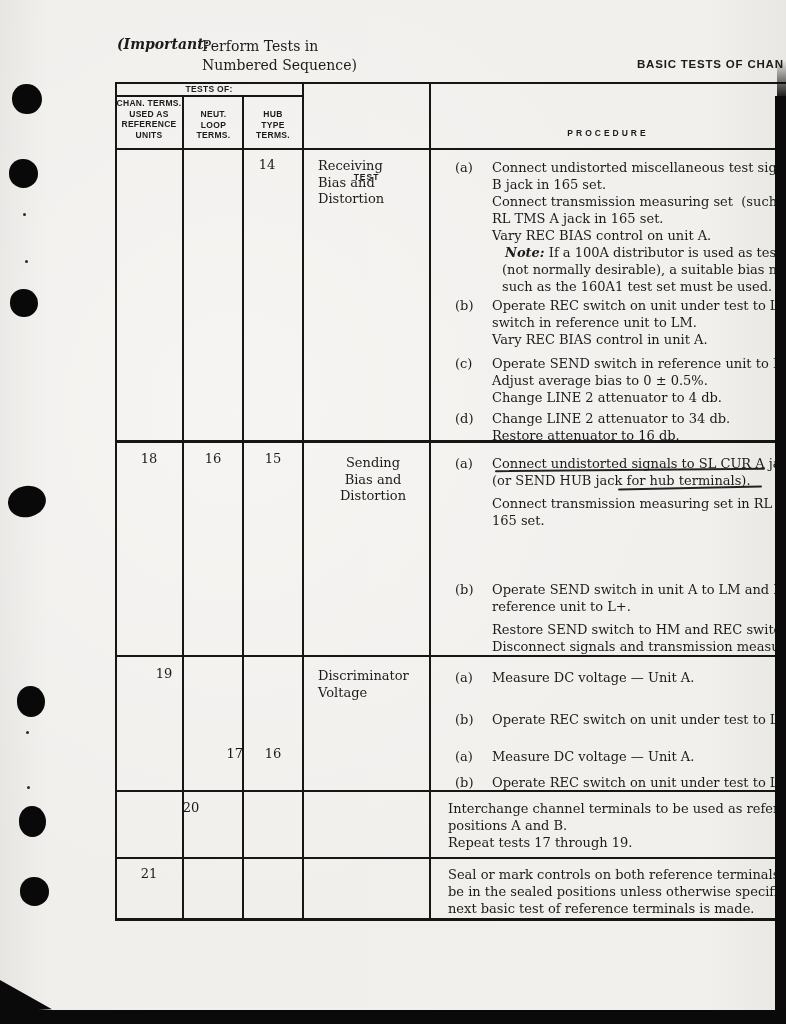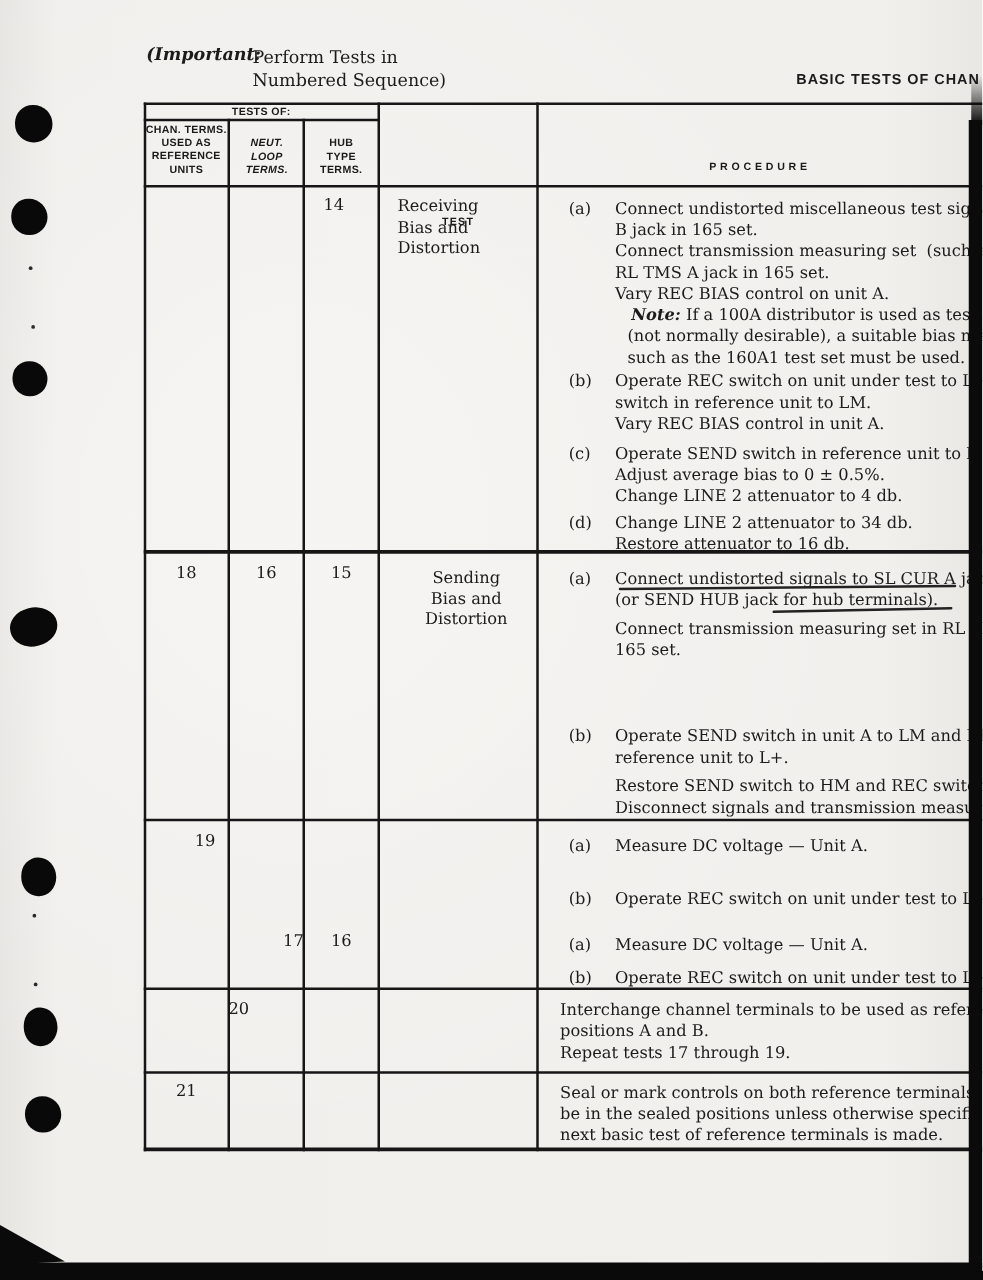--- a/index.html
+++ b/index.html
@@ -62,21 +62,21 @@
   <div class="vl" style="left:182px;top:95px;width:1.5px;height:826px;"></div>
   <div class="vl" style="left:242px;top:95px;width:1.5px;height:826px;"></div>
   <div class="vl" style="left:302px;top:82px;width:1.5px;height:839px;"></div>
   <div class="vl" style="left:429px;top:82px;width:1.5px;height:839px;"></div>
 
   <div class="colhead" style="left:115px;top:84px;width:188px;">TESTS OF:</div>
   <div class="colhead" style="left:115px;top:98px;width:68px;">CHAN. TERMS.
 USED AS
 REFERENCE
 UNITS</div>
-  <div class="colhead" style="left:183px;top:109px;width:61px;font-style:italic;">NEUT.
+  <div class="colhead" style="left:183px;top:109px;width:61px;">NEUT.
 LOOP
 TERMS.</div>
   <div class="colhead" style="left:243px;top:109px;width:60px;">HUB
 TYPE
 TERMS.</div>
   <div class="colhead" style="left:303px;top:128px;width:127px;letter-spacing:1px;margin-top:44px;">TEST</div>
   <div class="colhead" style="left:430px;top:128px;width:356px;letter-spacing:3px;">PROCEDURE</div>
 
   <div class="num" style="left:243px;top:157px;width:48px;">14</div>
   <div class="testname" style="top:158px;">Receiving
@@ -139,20 +139,22 @@
 reference unit to L+.</div>
       <div class="txt para2">Restore SEND switch to HM and REC switch t
 Disconnect signals and transmission measuring</div>
     </div>
   </div>
 
   <div class="pen" style="left:495px;top:469px;width:270px;transform:rotate(-0.5deg);"></div>
   <div class="pen" style="left:618px;top:487px;width:144px;transform:rotate(-1.2deg);"></div>
 
   <div class="num" style="left:115px;top:666px;width:68px;padding-left:15px;">19</div>
+  <div class="testname" style="top:668px;">Discriminator
+Voltage</div>
   <div class="item" style="top:669px;">
     <span class="lab">(a)</span>
     <div class="txt">Measure DC voltage — Unit A.</div>
   </div>
   <div class="item" style="top:711px;">
     <span class="lab">(b)</span>
     <div class="txt">Operate REC switch on unit under test to L+</div>
   </div>
   <div class="num" style="left:183px;top:746px;width:60px;text-align:right;">17</div>
   <div class="num" style="left:243px;top:746px;width:60px;">16</div>

